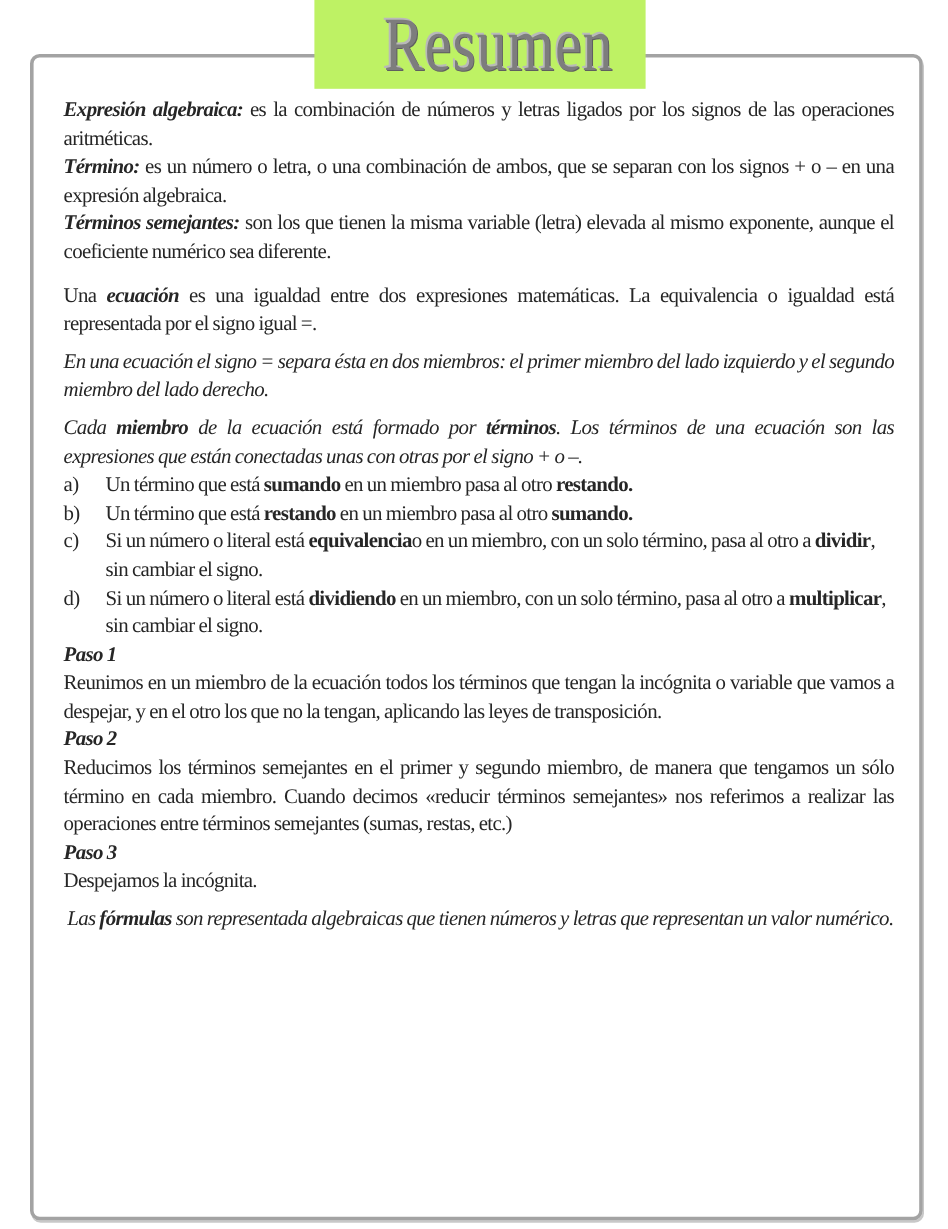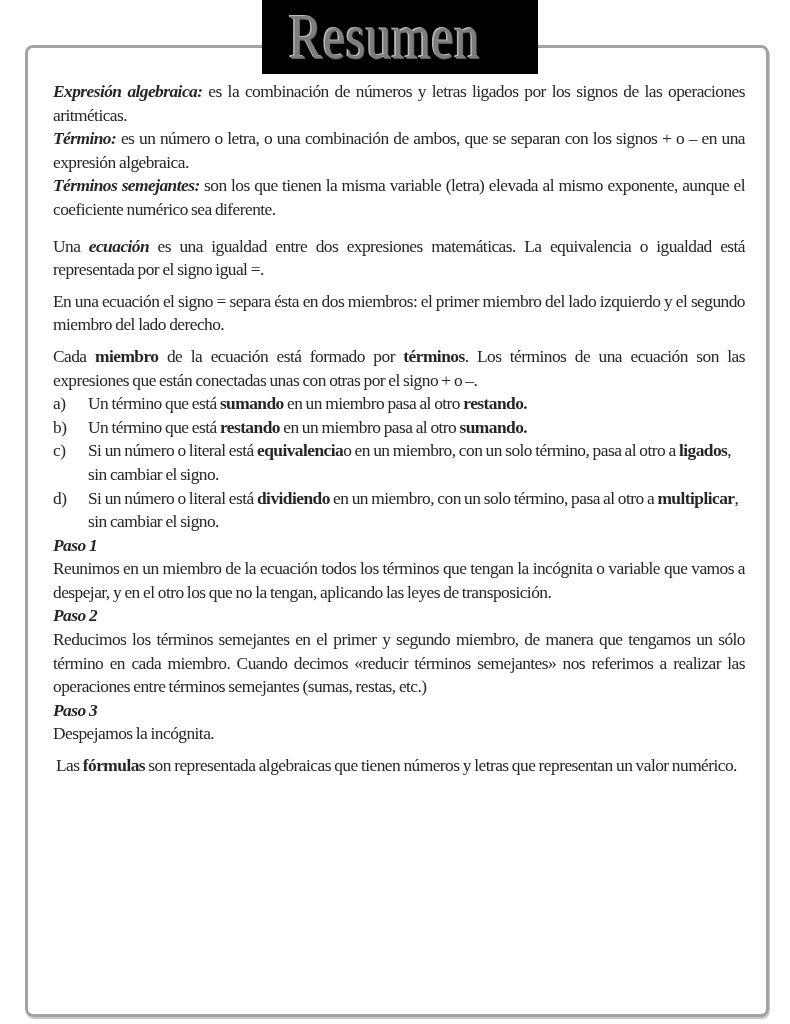--- a/index.html
+++ b/index.html
@@ -2,28 +2,28 @@
 <html><head>
 <meta charset="utf-8">
 <style>
   html, body { margin: 0; padding: 0; background: #ffffff; }
   body { width: 790px; height: 1024px; position: relative; overflow: hidden;
          font-family: "Liberation Serif", "DejaVu Serif", serif; color: #262626; }
   .frame { position: absolute; left: 25px; top: 45px; width: 744px; height: 972px;
            border: 3px solid #a3a3a3; border-radius: 8px; box-sizing: border-box;
            box-shadow: 1px 2px 0 #c8c8c8; }
   .title-wrap { position: absolute; left: 262px; top: 0; width: 276px; height: 74px;
-                background: #000000; text-align: left; }
+                background: #bef264; text-align: right; }
   .title { font-family: "Liberation Serif", "DejaVu Serif", serif; font-size: 64px; line-height: 74px;
            color: #7d7d7d; display: inline-block; transform: scaleX(0.78); transform-origin: center;
            letter-spacing: 1px; text-shadow: -2px -1px 0 #b9b9b9, 1px 1px 0 #5f5f5f; margin-top: 0px; }
   .content { position: absolute; left: 53px; top: 80px; width: 692px;
              font-size: 17.4px; line-height: 23.6px; letter-spacing: -0.55px; word-spacing: -0.5px; }
   .content p { margin: 0; }
-  .gap-s { margin-top: 8px !important; }
+  .gap-s { margin-top: 8px !important; font-style: italic; }
   .gap-m { margin-top: 13px !important; }
   .jt { text-align: justify; text-align-last: left; }
   .bi { font-weight: bold; font-style: italic; }
   .b { font-weight: bold; }
   .heading { text-align: center; font-weight: bold; font-style: italic; }
   .sec1 { margin-top: 45px !important; margin-bottom: 17px !important; }
   .sec2 { margin-top: 26px !important; margin-bottom: 2px !important; }
   .list-item { display: flex; }
   .list-item .mk { width: 35px; flex: none; }
   .list-item .tx { flex: 1; }
@@ -53,21 +53,21 @@
   <div class="list-item">
     <span class="mk">a)</span>
     <span class="tx"><span>Un término que está </span><span class="b">sumando</span><span> en un miembro pasa al otro </span><span class="b">restando.</span><span></span></span>
   </div>
   <div class="list-item">
     <span class="mk">b)</span>
     <span class="tx"><span>Un término que está </span><span class="b">restando</span><span> en un miembro  pasa al otro </span><span class="b">sumando.</span><span></span></span>
   </div>
   <div class="list-item">
     <span class="mk">c)</span>
-    <span class="tx"><span>Si un número o literal está </span><span class="b">equivalencia</span><span>o en un miembro,  con un solo término, pasa al otro a </span><span class="b">ligados</span><span>, sin cambiar el signo.</span></span>
+    <span class="tx"><span>Si un número o literal está </span><span class="b">equivalencia</span><span>o en un miembro,  con un solo término, pasa al otro a </span><span class="b">dividir</span><span>, sin cambiar el signo.</span></span>
   </div>
   <div class="list-item">
     <span class="mk">d)</span>
     <span class="tx"><span>Si un número o literal está </span><span class="b">dividiendo</span><span> en un miembro, con un solo término, pasa al otro a </span><span class="b">multiplicar</span><span>, sin cambiar el signo.</span></span>
   </div>
 
 
   <p class="step-label">Paso 1</p>
   <p class="jt">Reunimos en un miembro de la ecuación todos los términos que tengan la incógnita o variable que vamos a despejar, y en el otro los que no la tengan, aplicando las leyes de transposición.</p>
   <p class="step-label">Paso 2</p>

